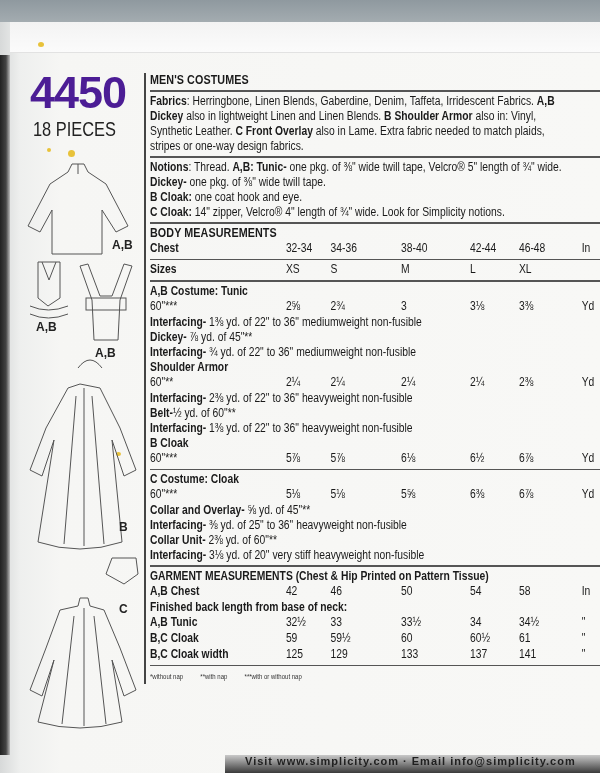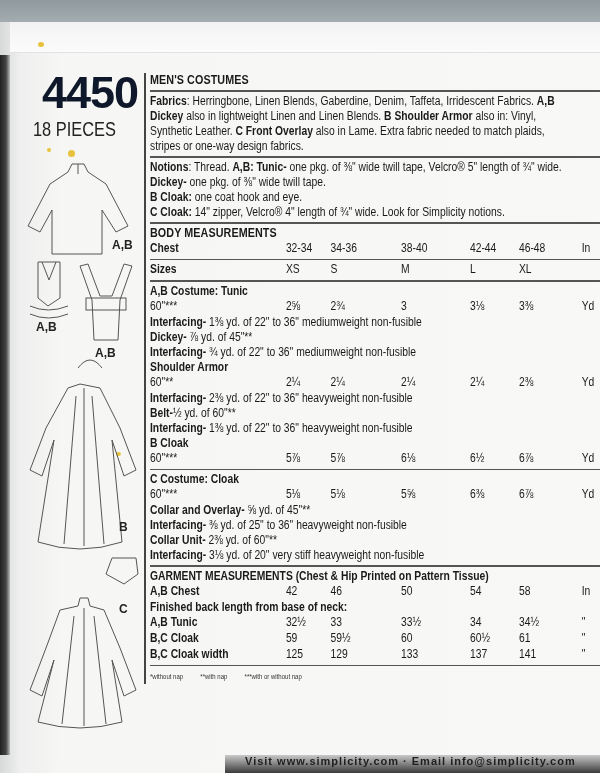--- a/index.html
+++ b/index.html
@@ -20,23 +20,23 @@
   .leftedge {
     position:absolute; left:0; top:55px; width:10px; height:700px;
     background:linear-gradient(90deg,#222 0,#444 6px,#bbb 10px);
   }
   .flap {
     position:absolute; left:10px; top:22px; width:590px; height:30px;
     background:linear-gradient(#f3f3f3,#fbfbfb);
     border-bottom:1px solid #e2e2e2;
   }
   .pattern-number {
-    position:absolute; left:42px; top:70px;
+    position:absolute; left:30px; top:70px;
     font-family:"Liberation Sans", sans-serif; font-weight:bold;
-    font-size:45px; line-height:45px; color:#0f172a; letter-spacing:-1px;
+    font-size:45px; line-height:45px; color:#4c1d95; letter-spacing:-1px;
   }
   .pieces {
     position:absolute; left:33px; top:118px;
     font-family:"Liberation Sans", sans-serif; font-size:20px;
     transform:scaleX(0.82); transform-origin:left;
     color:#222;
   }
   .illus { position:absolute; left:20px; top:130px; width:125px; height:600px; }
   .illus svg { position:absolute; left:0; top:0; }
   .ill-label {

